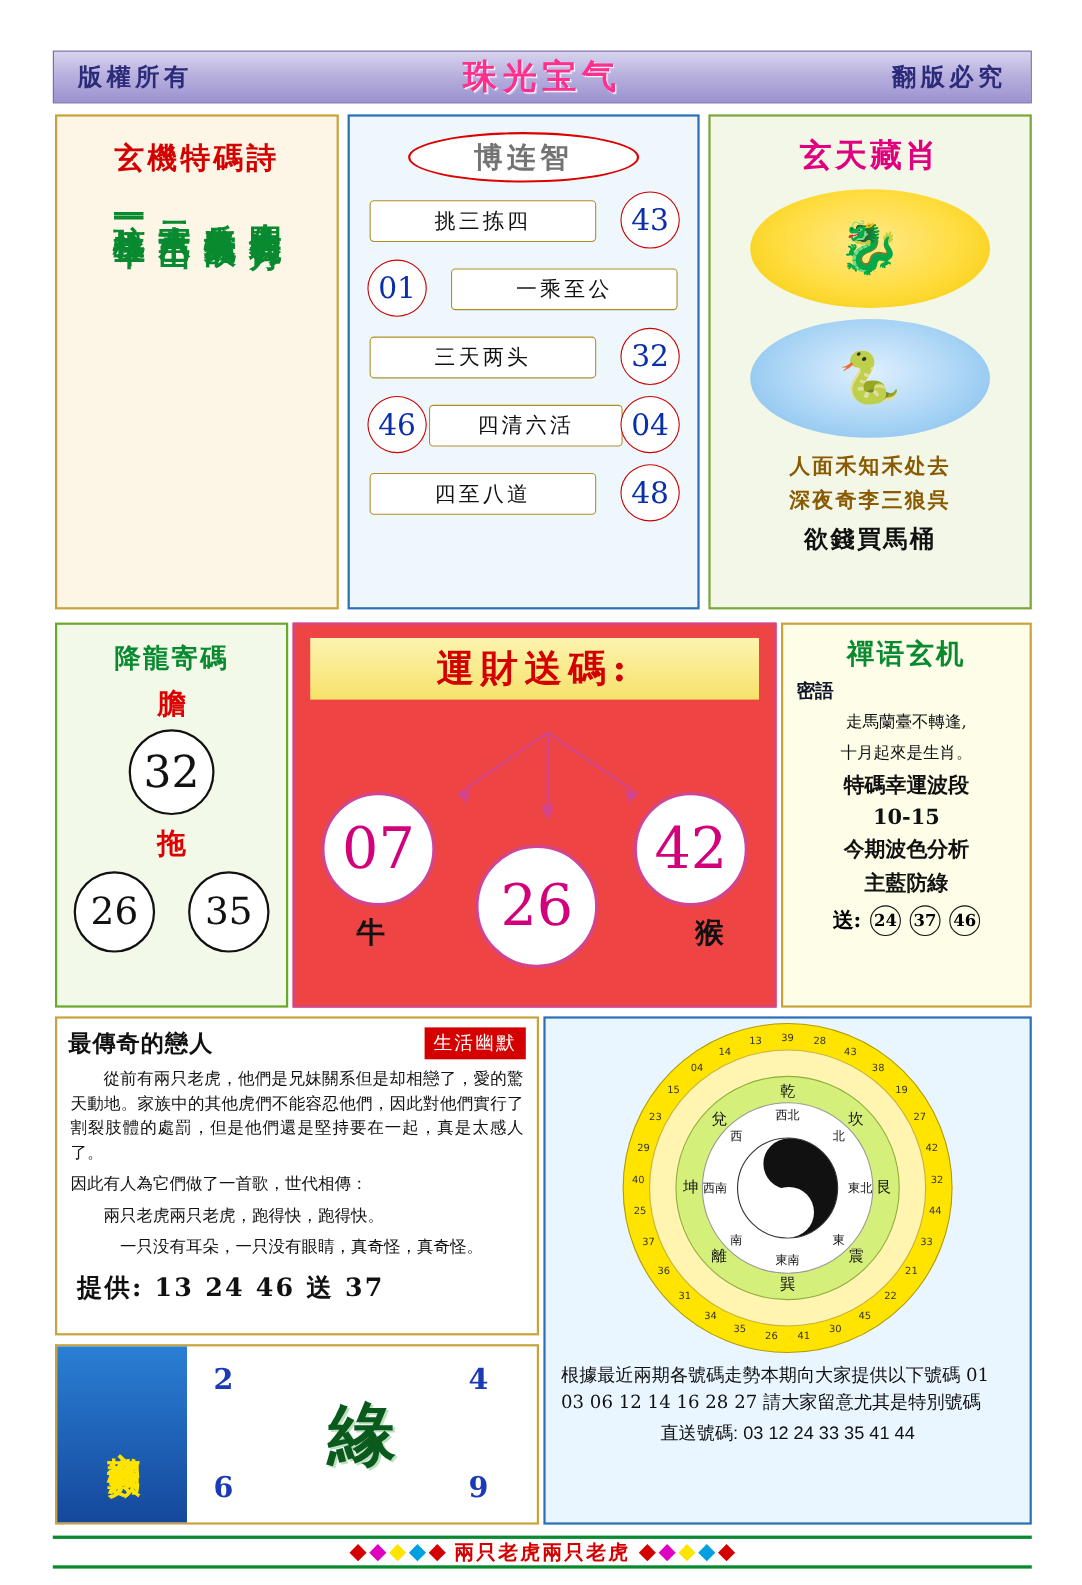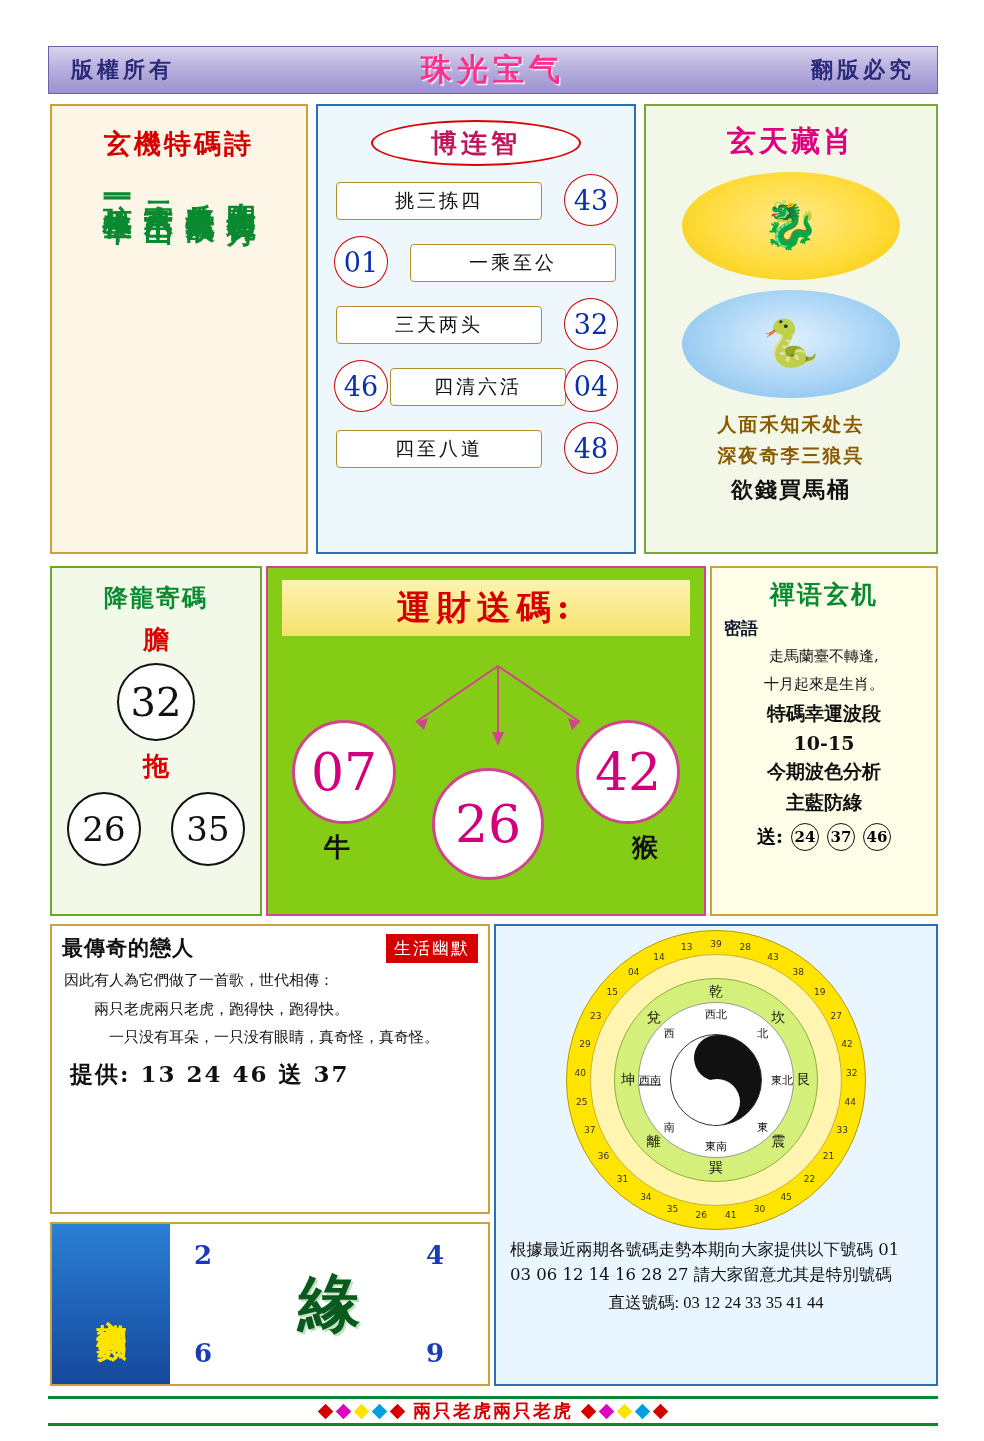--- a/index.html
+++ b/index.html
@@ -38,21 +38,21 @@
   #poem { left:50px; top:104px; width:258px; height:450px; background:#fdf6e6; border-color:#c8a23a; }
   #poem .ttl { text-align:center; margin-top:20px; font-size:27px; color:#d40000; font-weight:bold; letter-spacing:3px; font-family:"DejaVu Serif", serif;}
   .vcols { display:flex; flex-direction:row-reverse; justify-content:center; gap:6px; margin-top:18px; }
   .vcol { writing-mode:vertical-rl; text-orientation:upright; font-size:29px; color:#0a8a30; font-weight:bold; line-height:1.22; letter-spacing:2px; font-family:"DejaVu Serif", serif;}
 
   
   #bolianzhi { left:316px; top:104px; width:320px; height:450px; background:#eef7fb; border-color:#2b6fb5; }
   #bolianzhi .ellipse {
     width:210px; height:46px; margin:14px auto 0; border:2px solid #d00; border-radius:50%;
     background:#fff; display:flex; align-items:center; justify-content:center;
-    font-size:26px; font-weight:bold; color:#be185d; letter-spacing:4px; font-family:"DejaVu Serif", serif;
+    font-size:26px; font-weight:bold; color:#737373; letter-spacing:4px; font-family:"DejaVu Serif", serif;
   }
   .bl-row { position:relative; height:54px; margin:8px 10px 0; }
   .bl-pill {
     position:absolute; top:8px; height:38px; border:1.5px solid #b08f2a; background:#fff;
     border-radius:4px; display:flex; align-items:center; justify-content:center;
     font-size:19px; color:#111; letter-spacing:3px; font-family:"DejaVu Serif", serif;
   }
   .bl-num {
     position:absolute; top:0; width:54px; height:52px; border:1.5px solid #c00; border-radius:50%;
     background:#fff; display:flex; align-items:center; justify-content:center;
@@ -76,21 +76,21 @@
   .circle-num {
     border:2px solid #111; border-radius:50%; background:#fff;
     display:flex; align-items:center; justify-content:center;
     font-family:"DejaVu Serif", serif; color:#111;
   }
   #jianglong .big { width:78px; height:78px; font-size:40px; margin:6px auto 0; }
   #jianglong .pair { display:flex; justify-content:space-around; margin-top:8px; }
   #jianglong .pair .circle-num { width:74px; height:74px; font-size:34px; }
 
   
-  #yuncai { left:266px; top:566px; width:440px; height:350px; background:#84cc16; border-color:#d2458e; }
+  #yuncai { left:266px; top:566px; width:440px; height:350px; background:#ef4444; border-color:#d2458e; }
   #yuncai .banner {
     margin:12px 14px 0; height:56px; background:linear-gradient(#fdf3b0,#f6e26a);
     display:flex; align-items:center; justify-content:center;
     font-size:34px; font-weight:bold; color:#d40000; letter-spacing:6px; font-family:"DejaVu Serif", serif;
   }
   .yc-circle { position:absolute; border:3px solid #d2458e; border-radius:50%; background:#fff; display:flex; align-items:center; justify-content:center; font-size:52px; color:#d2007a; font-family:"DejaVu Serif", serif;}
   .yc-label { position:absolute; font-size:26px; font-weight:bold; color:#111; font-family:"DejaVu Serif", serif;}
 
   
   #chanyu { left:710px; top:566px; width:228px; height:350px; background:#fdfde8; border-color:#c8a23a; }
@@ -119,21 +119,21 @@
   .r3 { left:48px; top:48px; width:204px; height:204px; background:#d4f07a; border:1px solid #8fae3a; }
   .r4 { left:72px; top:72px; width:156px; height:156px; background:#fff; border:1px solid #999; }
   .yy { position:absolute; left:104px; top:104px; width:92px; height:92px; border-radius:50%;
         background:linear-gradient(90deg,#fff 50%, #111 50%); border:1px solid #333; }
   .yy:before, .yy:after { content:""; position:absolute; width:46px; height:46px; border-radius:50%; left:23px; }
   .yy:before { top:0; background:#111; }
   .yy:after { bottom:0; background:#fff; }
   .ringnum { position:absolute; font-size:9px; color:#333; font-family:"DejaVu Sans", sans-serif; transform:translate(-50%,-50%); }
   .trig { position:absolute; font-size:14px; color:#111; transform:translate(-50%,-50%); font-family:"DejaVu Serif", serif;}
   #bagua .foot { margin:8px 14px 0; font-size:16.5px; line-height:1.5; color:#111; font-family:"DejaVu Serif", serif;}
-  #bagua .foot2 { margin:4px 14px 0; font-size:16.5px; color:#111; text-align:center; font-family:Liberation Serif, serif;}
+  #bagua .foot2 { margin:4px 14px 0; font-size:16.5px; color:#111; text-align:center; font-family:Liberation Sans, sans-serif;}
 
   
   #cesu { left:50px; top:1222px; width:440px; height:164px; background:#fff; border-color:#c8a23a; }
   #cesu .left { position:absolute; left:0; top:0; width:118px; height:100%; background:linear-gradient(#2a7fd4,#15489c); display:flex; align-items:center; justify-content:center; }
   #cesu .left span { writing-mode:vertical-rl; text-orientation:upright; font-size:30px; font-weight:bold; color:#ffe400; letter-spacing:4px; font-family:"DejaVu Serif", serif;}
   #cesu .grid { position:absolute; left:118px; top:0; right:0; bottom:0; }
   #cesu .gnum { position:absolute; font-size:26px; font-weight:bold; color:#1a3bb5; font-family:"DejaVu Serif", serif;}
   #cesu .center { position:absolute; left:50%; top:50%; transform:translate(-50%,-50%); font-size:62px; font-weight:bold; color:#0a5a1e; text-shadow:2px 2px 0 #bfe0c0; font-family:"DejaVu Serif", serif;}
 
   
@@ -255,20 +255,21 @@
       <span class="mini-circle">37</span>
       <span class="mini-circle">46</span>
     </div>
   </div>
 
   <div class="box" id="story">
     <div class="hd">
       <div class="hd-t">最傳奇的戀人</div>
       <div class="tag">生活幽默</div>
     </div>
+    <p style="text-indent:2em;">從前有兩只老虎，他們是兄妹關系但是却相戀了，愛的驚天動地。家族中的其他虎們不能容忍他們，因此對他們實行了割裂肢體的處罰，但是他們還是堅持要在一起，真是太感人了。</p>
     <p>因此有人為它們做了一首歌，世代相傳：</p>
     <p style="text-indent:2em;">兩只老虎兩只老虎，跑得快，跑得快。</p>
     <p style="text-indent:3em;">一只没有耳朵，一只没有眼睛，真奇怪，真奇怪。</p>
     <div class="provide">提供: 13 24 46 送 37</div>
   </div>
 
   <div class="box" id="bagua">
     <div class="bagua-wrap">
       <div class="ring r1"></div>
       <div class="ring r2"></div>
@@ -316,21 +317,21 @@
           <div class="trig" style="left: 62px; top: 150px;">坤</div>
           <div class="trig" style="left: 87.7746px; top: 87.7746px;">兌</div>
         </div>
       <div id="directions">
           <div class="trig" style="font-size: 11px; left: 150px; top: 84px;">西北</div>
           <div class="trig" style="font-size: 11px; left: 196.669px; top: 103.331px;">北</div>
           <div class="trig" style="font-size: 11px; left: 216px; top: 150px;">東北</div>
           <div class="trig" style="font-size: 11px; left: 196.669px; top: 196.669px;">東</div>
           <div class="trig" style="font-size: 11px; left: 150px; top: 216px;">東南</div>
           <div class="trig" style="font-size: 11px; left: 103.331px; top: 196.669px;">南</div>
-          <div class="trig" style="font-size: 11px; left: 84px; top: 150px; text-decoration: underline;">西南</div>
+          <div class="trig" style="font-size: 11px; left: 84px; top: 150px;">西南</div>
           <div class="trig" style="font-size: 11px; left: 103.331px; top: 103.331px;">西</div>
         </div>
     </div>
     <div class="foot">根據最近兩期各號碼走勢本期向大家提供以下號碼 01 03 06 12 14 16 28 27 請大家留意尤其是特別號碼</div>
     <div class="foot2">直送號碼: 03 12 24 33 35 41 44</div>
   </div>
 
   <div class="box" id="cesu">
     <div class="left">
       <span>玄機測數</span>

